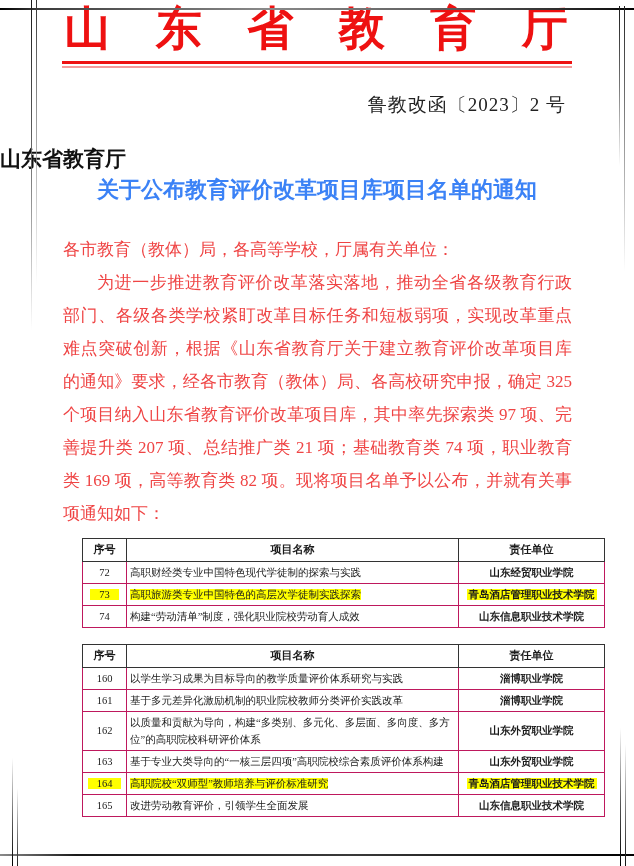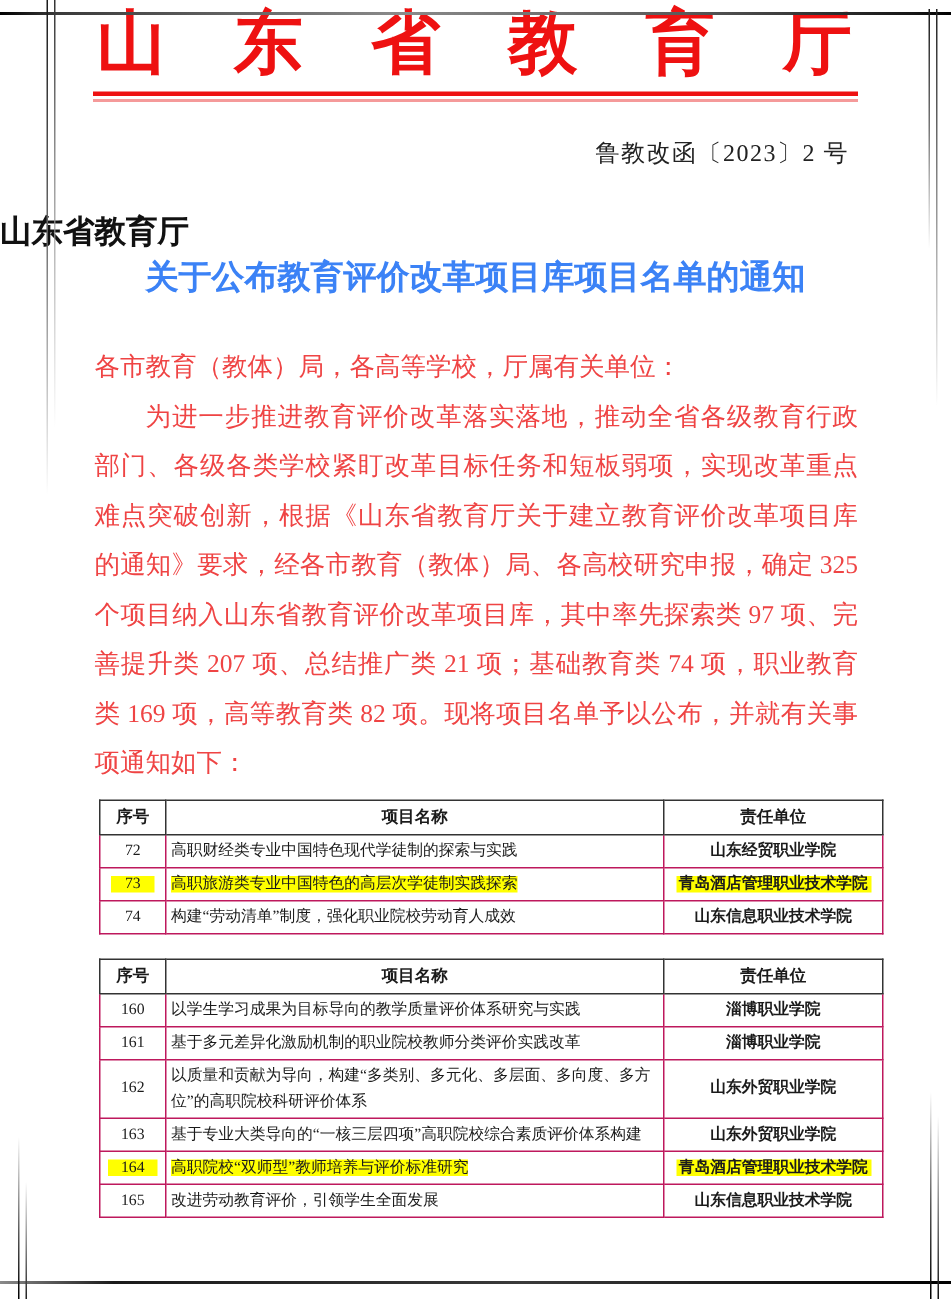--- a/index.html
+++ b/index.html
@@ -26,34 +26,34 @@
 
   
   .agency {
     text-align:center; white-space:nowrap;
     color:#ee1111; font-weight:bold; font-size:46px; line-height:1.25;
     letter-spacing:2px; word-spacing:30px;
   }
   .red-rule { margin:3px 62px 0 62px; }
   .rule-thick { height:3px; background:#ee1111; }
   .rule-thin  { height:2px; background:#f59a9a; margin-top:2px; }
-  .doc-no { margin-top:24px; padding-right:68px; text-align:right; font-size:16px; color:#222; letter-spacing:1px; }
+  .doc-no { margin-top:24px; padding-right:68px; text-align:right; font-size:19px; color:#222; letter-spacing:1px; }
 
   
   .titles { margin-top:26px; }
   .title-l1 { text-align:left; font-weight:bold; font-size:21px; line-height:30px; color:#111; }
   .title-l2 { text-align:center; font-weight:bold; font-size:22px; line-height:32px; color:#3b82f6; }
 
   
   .body-text { margin:27px 62px 0 63px; font-size:17px; line-height:33px; text-align:justify; color:#ef4444; }
   .body-text p { margin:0; }
   .para { text-indent:2em; }
 
   
-  .table-wrap { margin-left:40px; margin-right:56px;padding-left:26px; }
+  .table-wrap { margin-left:56px; margin-right:56px;padding-left:26px; }
   .tw1 { margin-top:8px; }
   .tw2 { margin-top:16px; }
   table.doc-table { width:522px; border-collapse:collapse; table-layout:fixed; font-size:10.5px; color:#1b1b1b; }
   .doc-table col.col-no   { width:44px; }
   .doc-table col.col-name { width:332px; }
   .doc-table col.col-unit { width:146px; }
   .doc-table th { border:1px solid #333; font-size:11px; font-weight:bold; height:20px; text-align:center; padding:1px 2px; }
   .doc-table td { border:1px solid #be185d; padding:2px 2px; line-height:17px; vertical-align:middle; }
   .cell-no   { text-align:center; height:17px; }
   .cell-name { text-align:left; padding-left:3px !important; padding-right:2px !important; }

